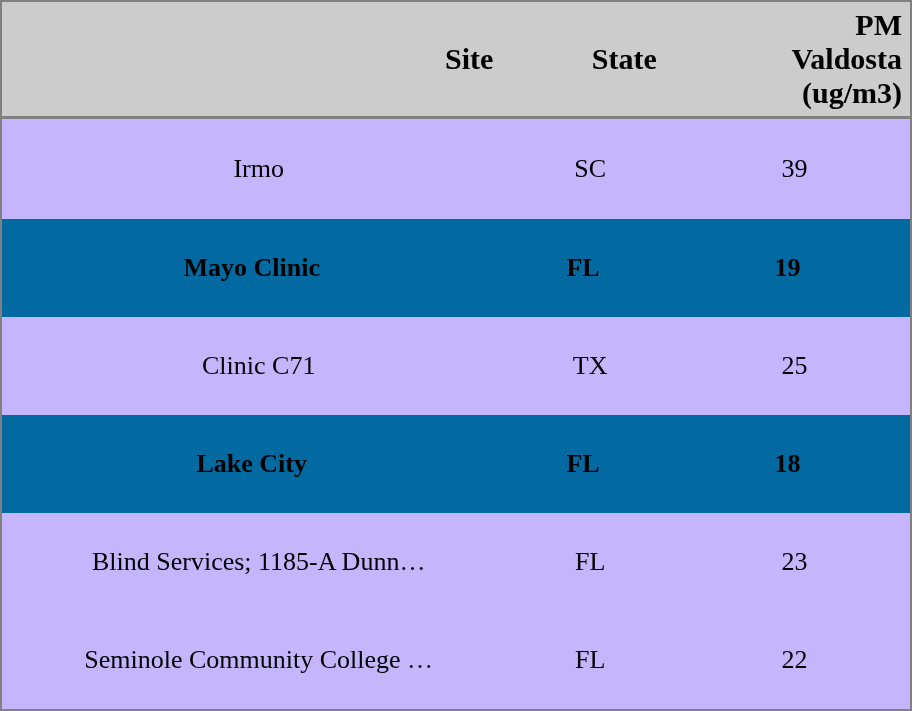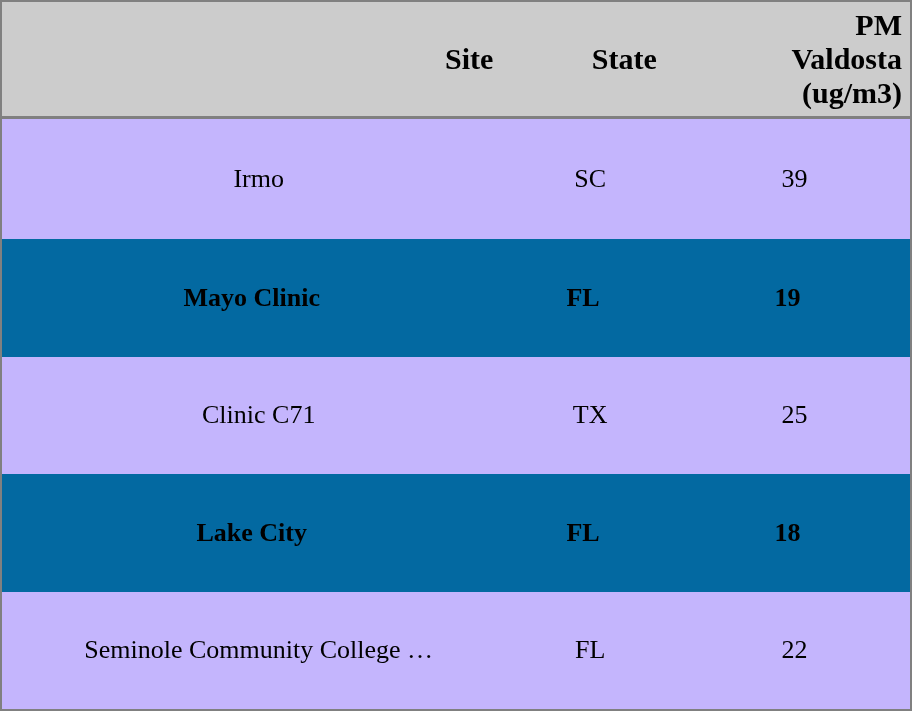--- a/index.html
+++ b/index.html
@@ -97,19 +97,24 @@
         <td>Clinic C71</td>
         <td>TX</td>
         <td>25</td>
       </tr>
       <tr class="even-row">
         <td>Lake City</td>
         <td>FL</td>
         <td>18</td>
       </tr>
       <tr class="odd-row">
+        <td>Blind Services; 1185-A Dunn…</td>
+        <td>FL</td>
+        <td>23</td>
+      </tr>
+      <tr class="odd-row">
         <td>Seminole Community College …</td>
         <td>FL</td>
         <td>22</td>
       </tr>
     </tbody>
   </table>
 </div>
 
 </body></html>

